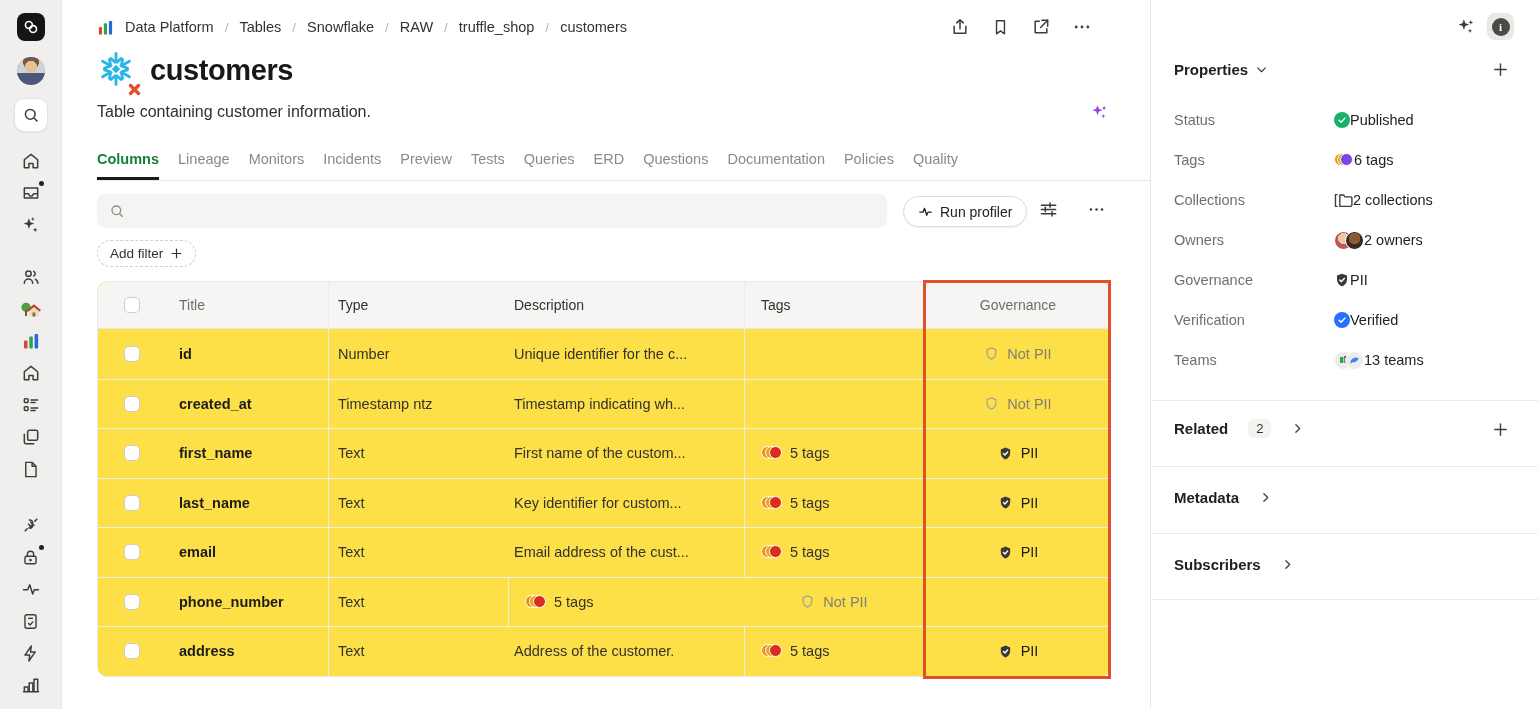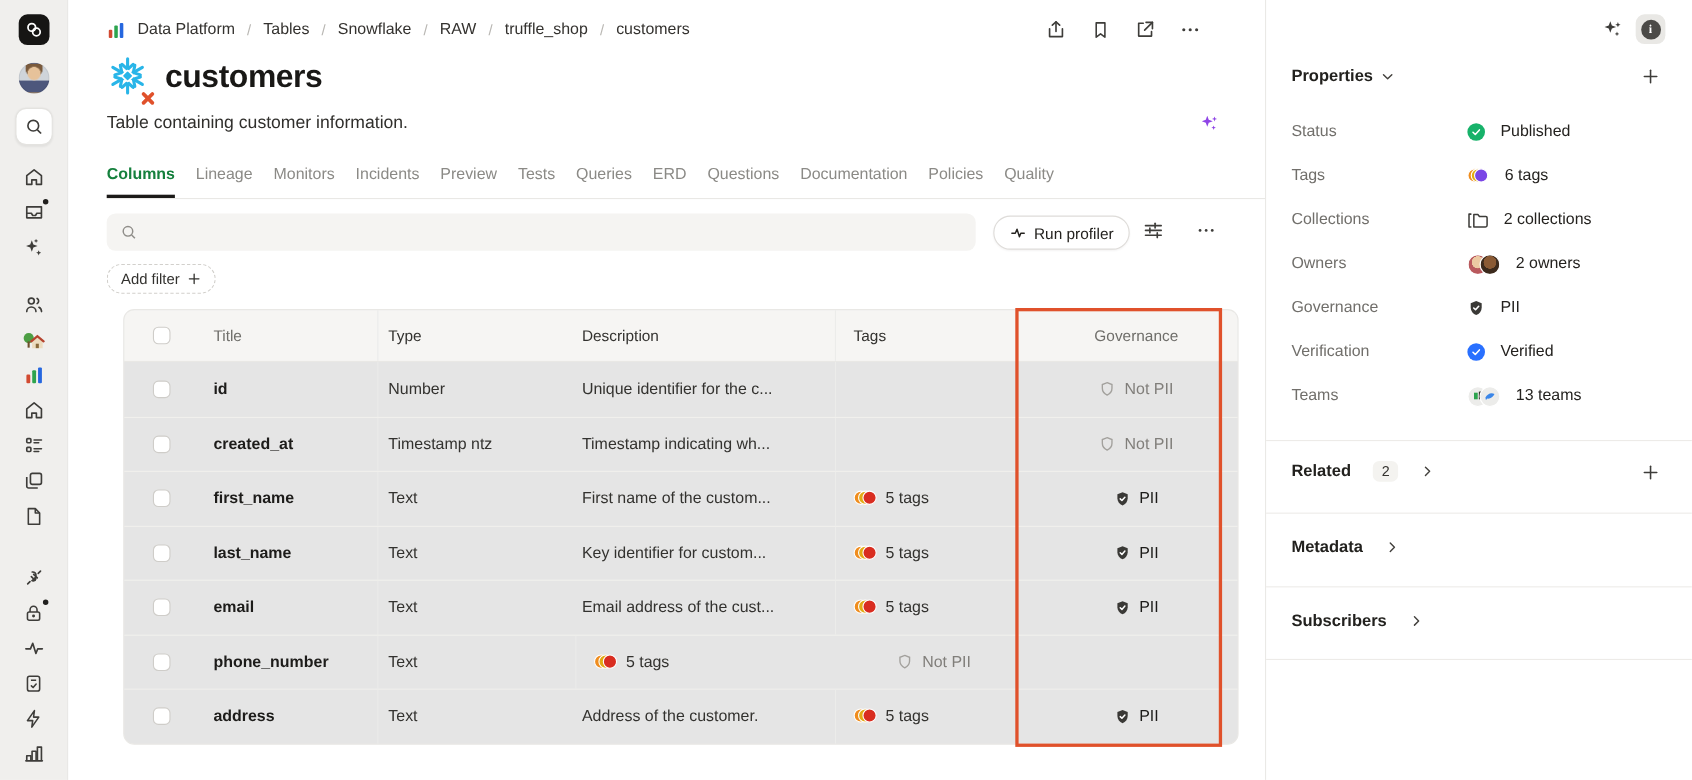--- a/index.html
+++ b/index.html
@@ -68,22 +68,22 @@
              display:flex; align-items:center; gap:7px; font-size:14px; color:#24221f;
              box-shadow:0 1px 2px rgba(27,25,23,.06); cursor:pointer; }
   .tool-ic { position:absolute; top:6px; cursor:pointer; }
 
   .add-filter { position:absolute; left:35px; top:240px; height:27px; padding:0 12px;
                 border:1px dashed #d2d0cc; border-radius:14px; background:#fff;
                 display:inline-flex; align-items:center; gap:7px; font-size:13.5px;
                 color:#32312e; cursor:pointer; }
 
   
-  .table-wrap { position:absolute; left:50px; top:281px; width:1014px;
-                border:1px solid #e9e8e5; border-radius:10px; background:#e5e5e5; }
+  .table-wrap { position:absolute; left:35px; top:281px; width:1014px;
+                border:1px solid #e9e8e5; border-radius:10px; background:#fde047; }
   .trow { display:grid; grid-template-columns:68px 162px 180px 236px 180px 188px;
           align-items:center; }
   .thead { height:47px; background:#f6f5f3; border-radius:9px 9px 0 0;
            border-bottom:1px solid #e9e8e5; color:#6f6e6a; font-size:14px; }
   .tbody .trow { height:49.5px; border-top:1px solid #f1f0ed; font-size:14.5px; }
   .tbody .trow:first-child { border-top:none; }
   .cell { display:flex; align-items:center; height:100%; }
   .c-check { justify-content:center; }
   .c-title { padding-left:13px; font-weight:700; color:#1d1c1a; }
   .thead .c-title { font-weight:400; color:#6f6e6a; }
@@ -108,21 +108,21 @@
   .info-btn { position:absolute; left:336px; top:13px; width:27px; height:27px;
               background:#e9e8e5; border-radius:8px; display:grid; place-items:center; cursor:pointer; }
   .info-inner { width:18px; height:18px; border-radius:50%; background:#4b4a47; color:#fff;
                 font-size:11px; font-weight:700; display:grid; place-items:center;
                 font-family:"Liberation Serif", serif; }
   .props-head { position:absolute; left:23px; top:61px; display:flex; align-items:center;
                 gap:7px; font-size:15px; font-weight:700; color:#22211e; cursor:pointer; }
   .plus-abs { position:absolute; left:341px; cursor:pointer; }
   .prow { position:absolute; left:23px; right:26px; height:22px; display:flex; align-items:center; }
   .plabel { width:160px; font-size:14.5px; color:#716f6b; }
-  .pvalue { display:flex; align-items:center; gap:14px; font-size:14.5px; color:#24221f; cursor:pointer; }
+  .pvalue { display:flex; align-items:center; gap:0; font-size:14.5px; color:#24221f; cursor:pointer; }
   .dot16 { width:16px; height:16px; border-radius:50%; display:grid; place-items:center; flex:none; }
   .av18 { width:19px; height:19px; border-radius:50%; border:1.5px solid #fff; flex:none; }
   .stack2 { position:relative; width:30px; height:19px; flex:none; }
   .stack2 > * { position:absolute; top:0; }
   .sdivider { position:absolute; left:0; right:0; height:1px; background:#edebe8; }
   .section-row { position:absolute; left:23px; right:26px; display:flex; align-items:center;
                  gap:20px; font-size:15px; font-weight:700; color:#22211e; cursor:pointer; }
   .count-badge { background:#f4f3f0; border-radius:6px; padding:2px 8px; font-size:13px;
                  font-weight:400; color:#34322f; }
 </style>

